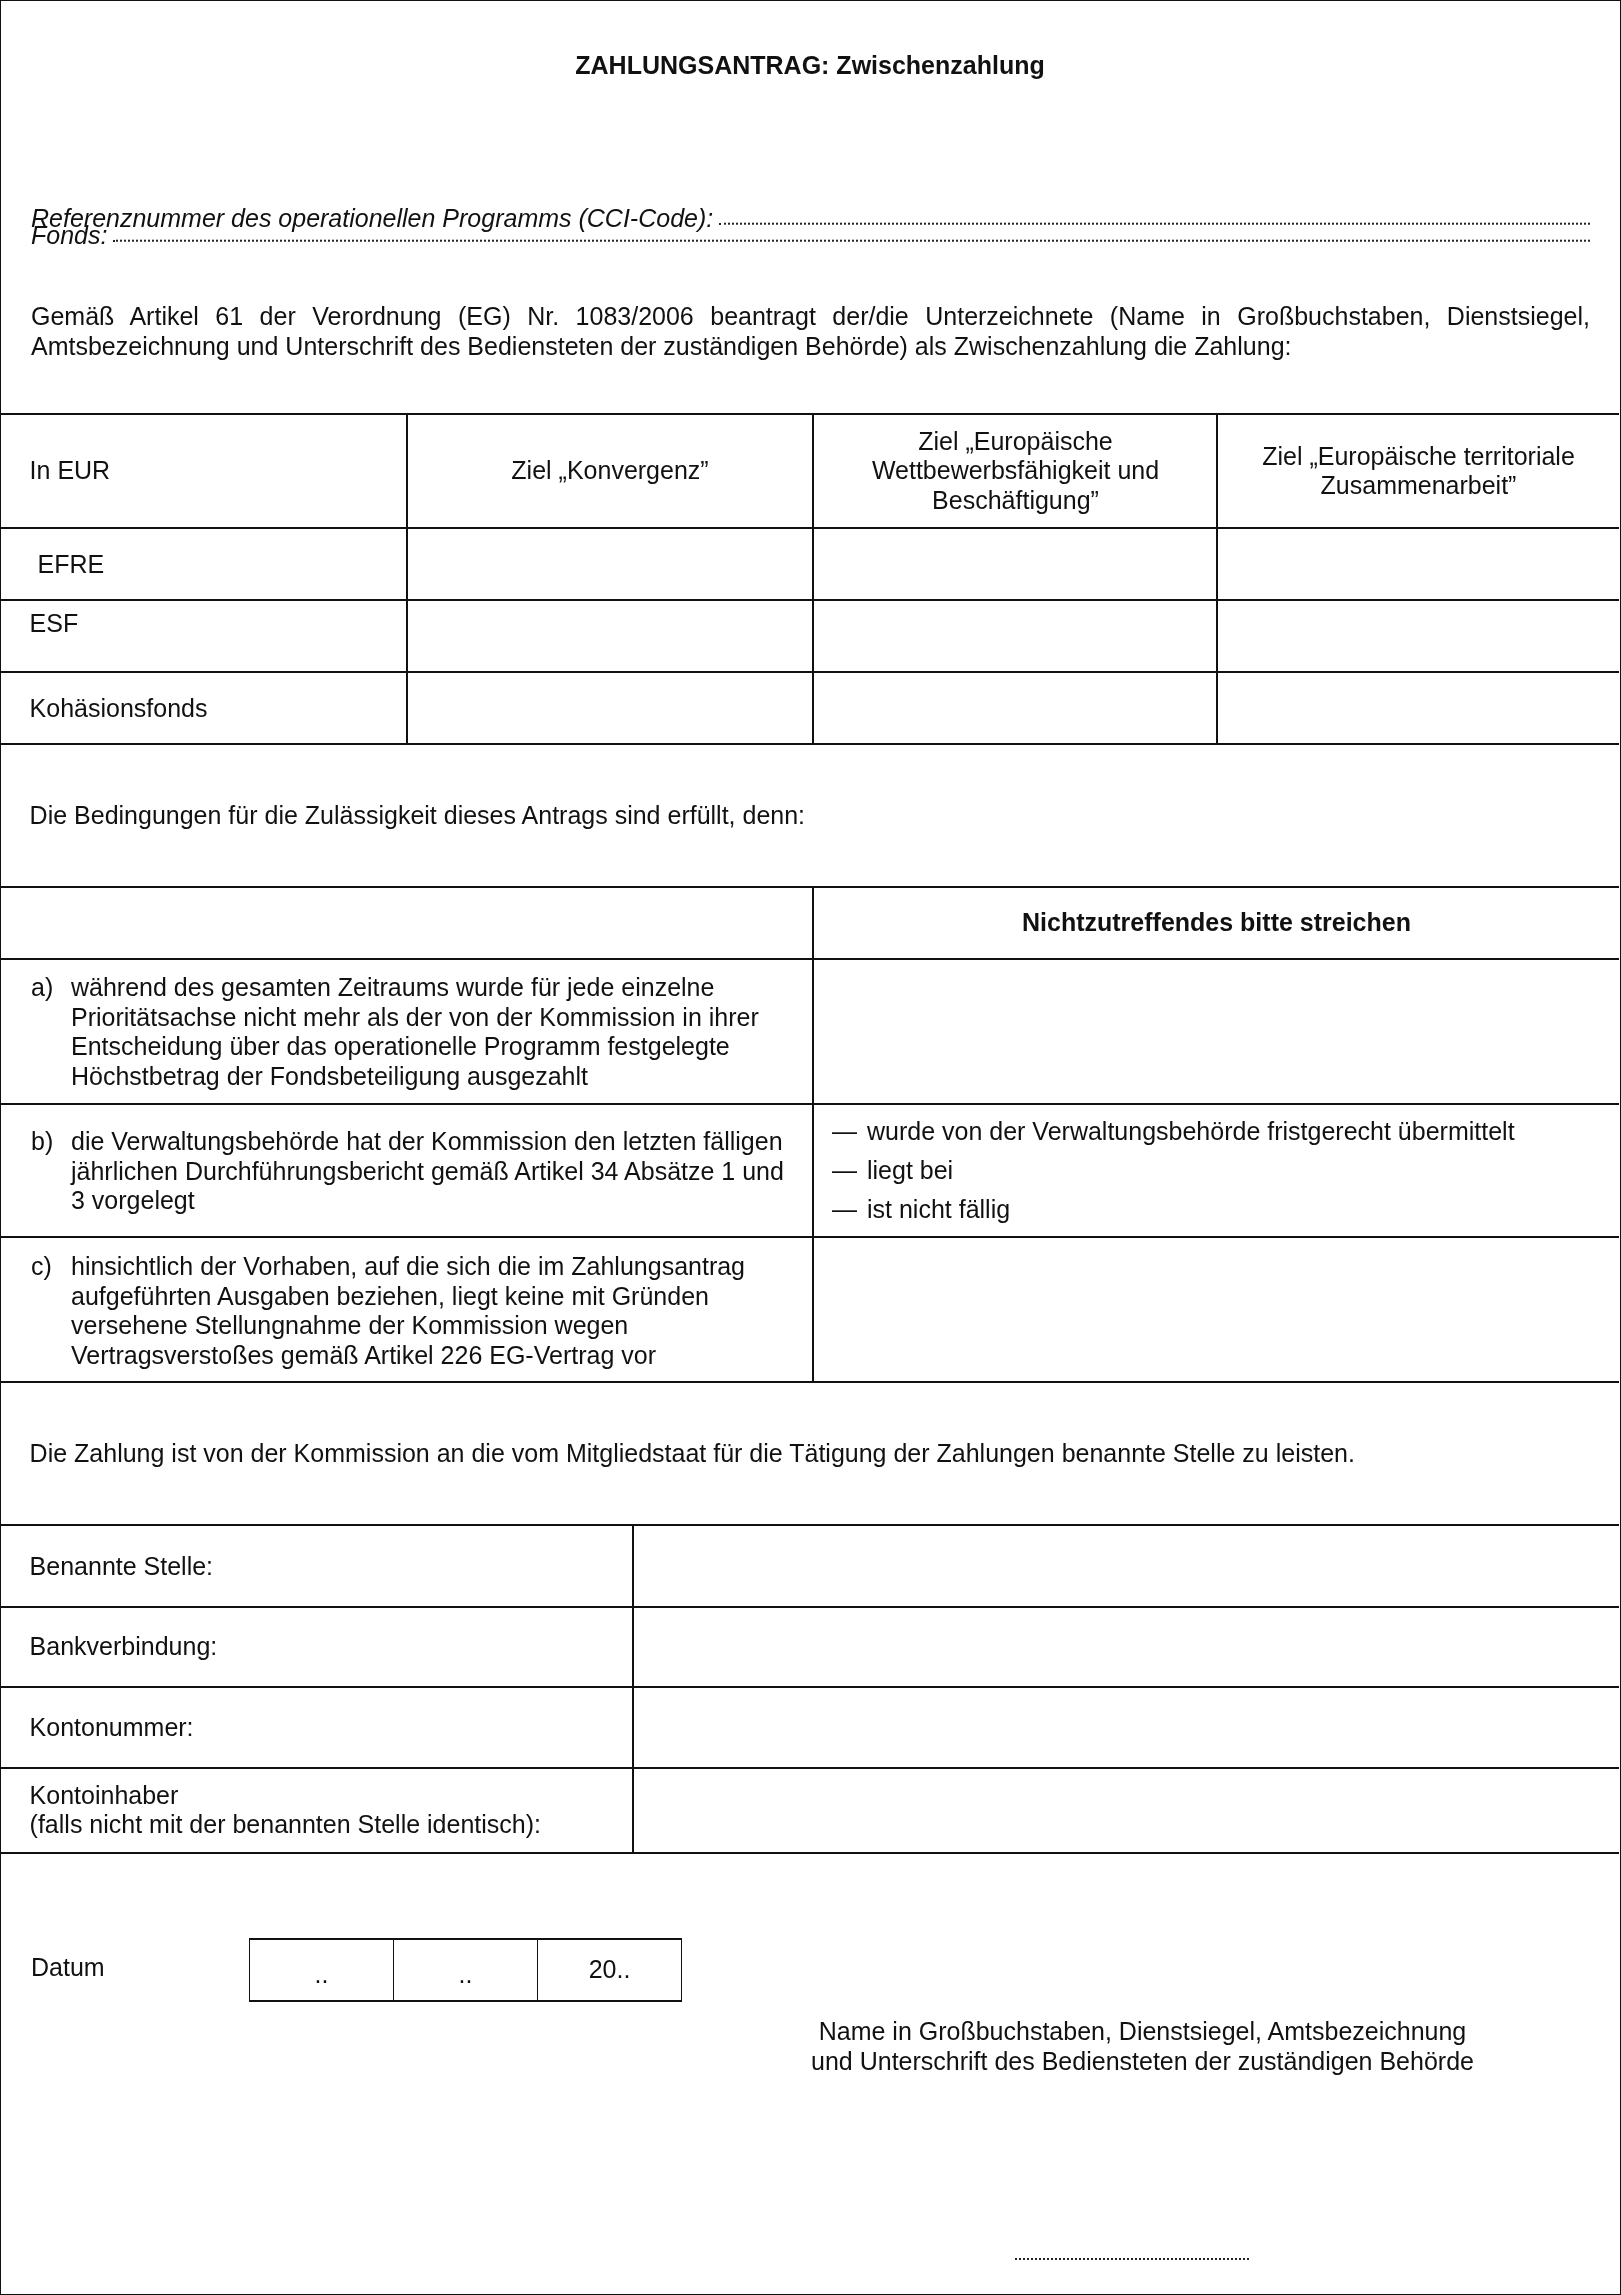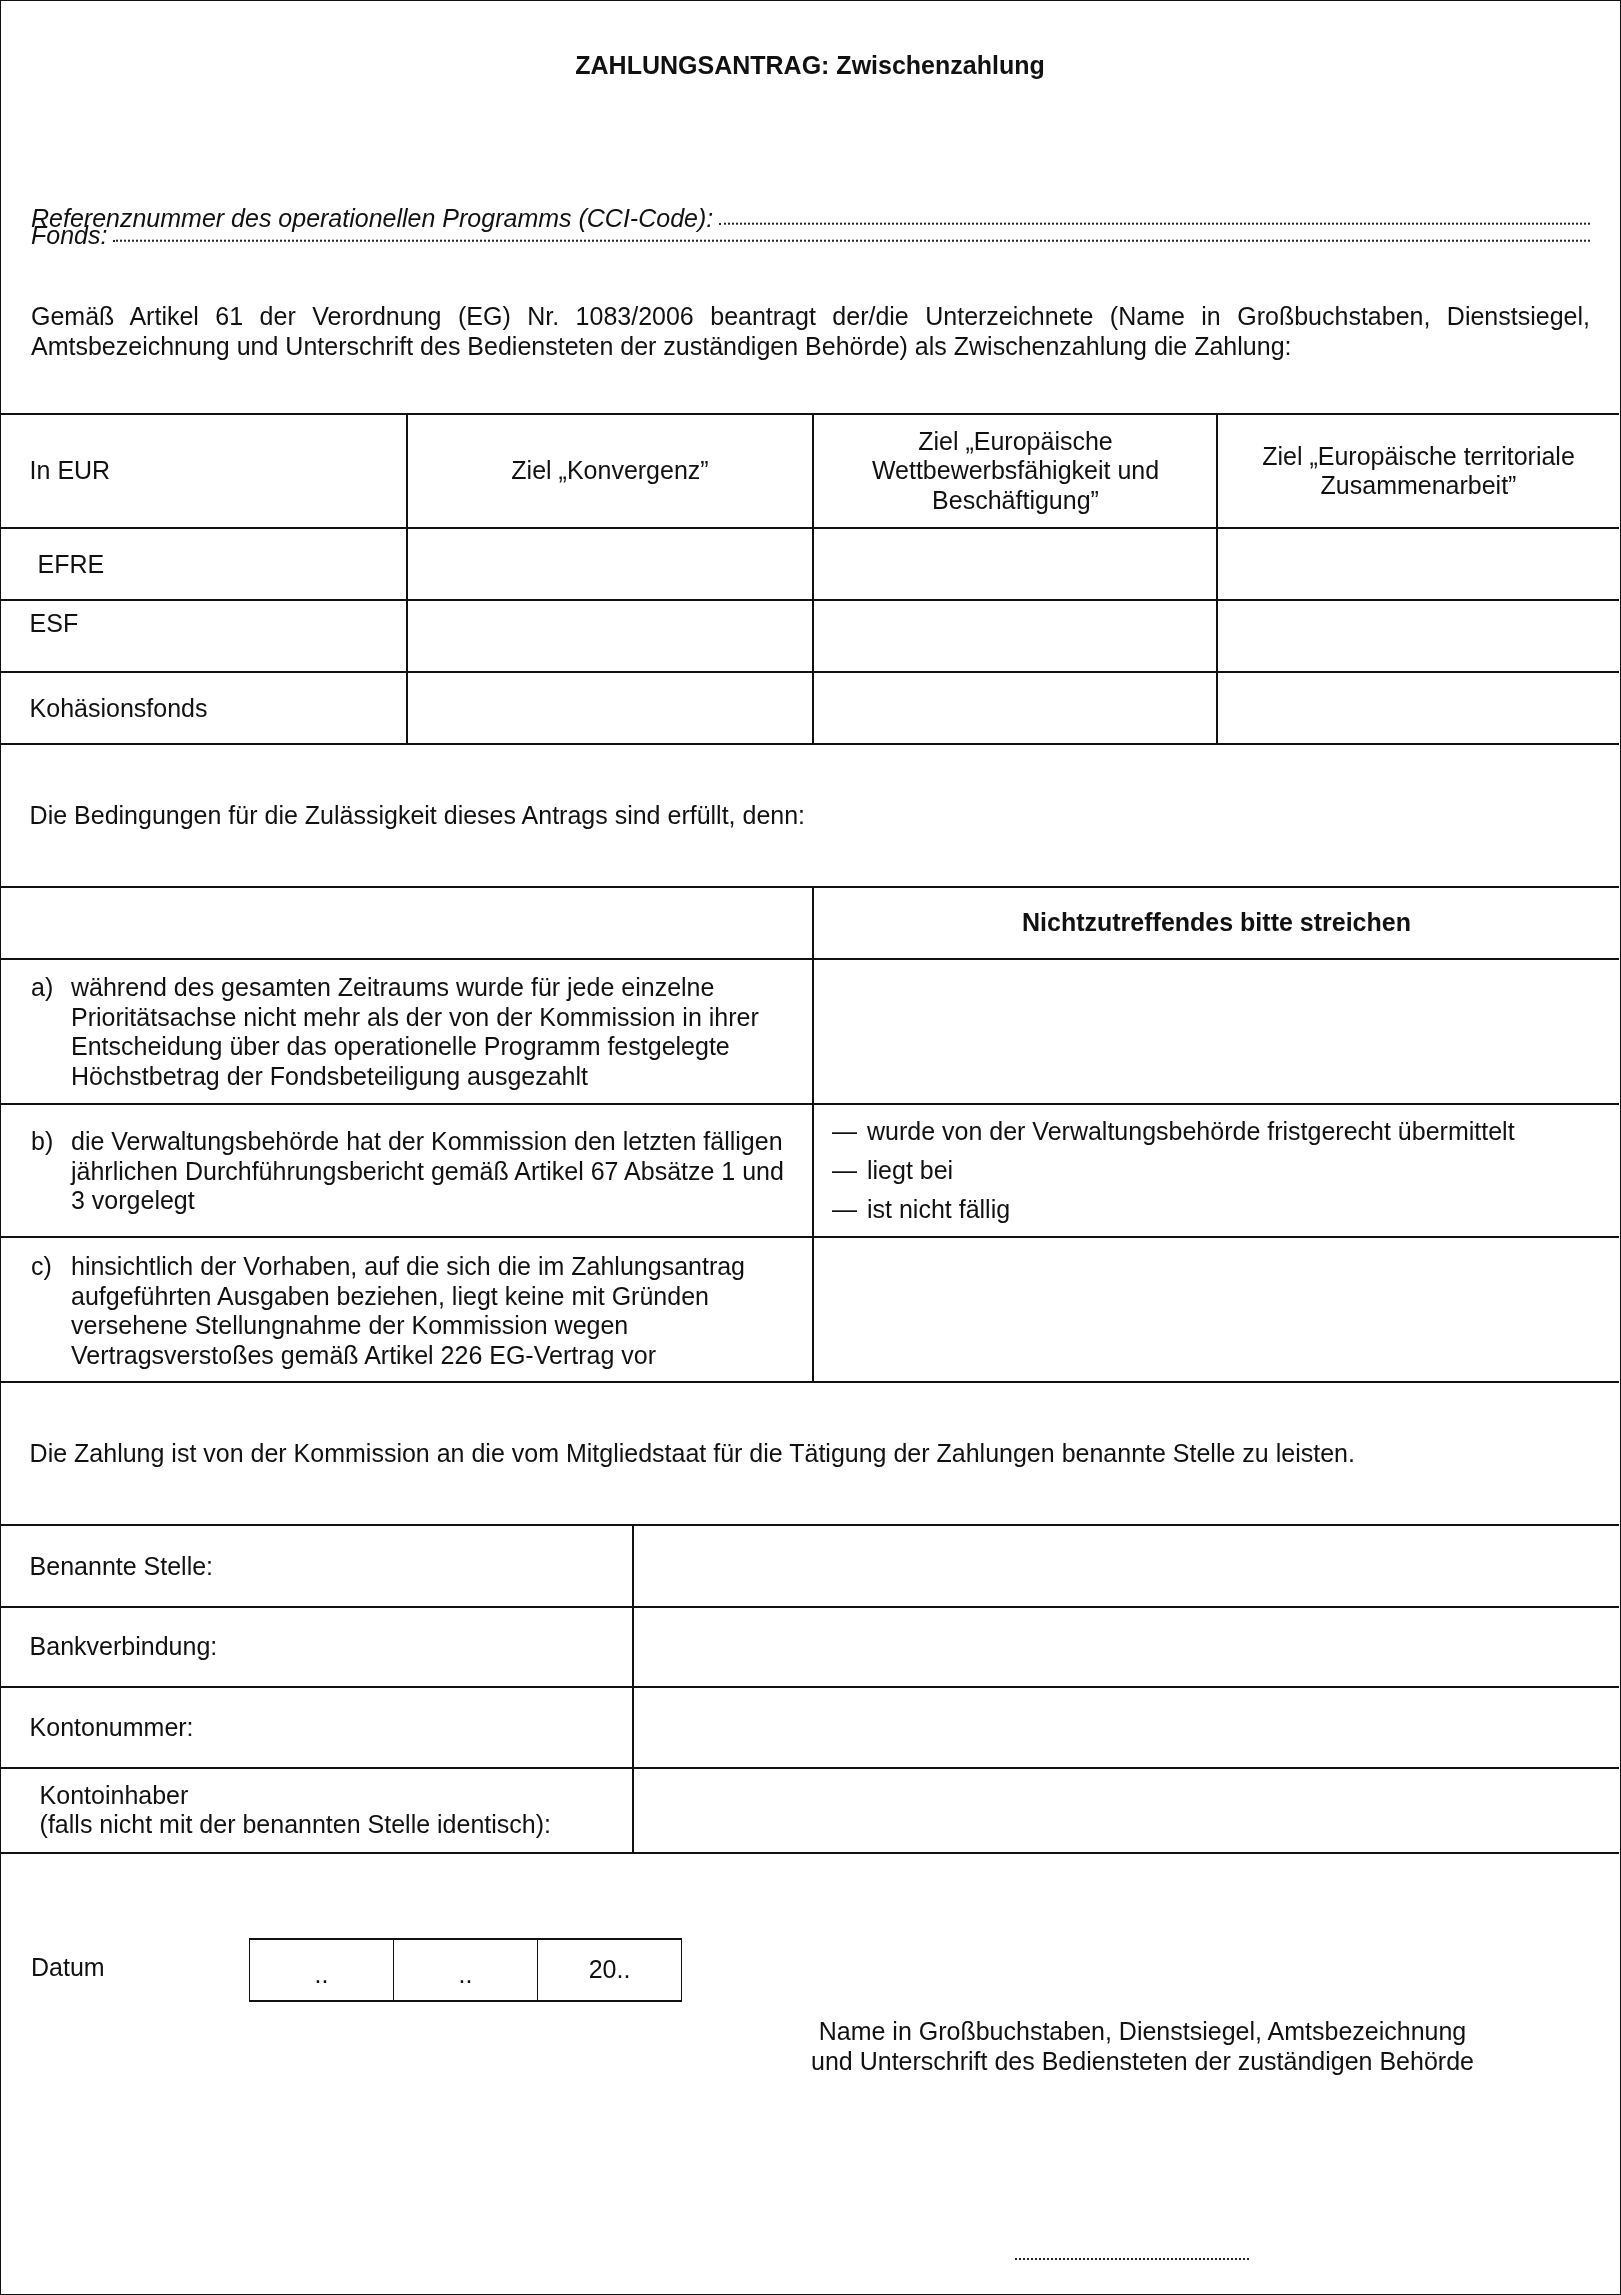--- a/index.html
+++ b/index.html
@@ -124,21 +124,21 @@
   </div>
 
   <div class="cond" style="top:972px;">
     <span class="letter">a)</span>
     <span class="body">während des gesamten Zeitraums wurde für jede einzelne Prioritätsachse nicht mehr als der von der Kommission in ihrer Entscheidung über das operationelle Programm festgelegte Höchstbetrag der Fondsbeteiligung ausgezahlt</span>
   </div>
   <div class="input-cell" style="left:813px; top:959px; width:805px; height:143px;"></div>
 
   <div class="cond" style="top:1126px;">
     <span class="letter">b)</span>
-    <span class="body">die Verwaltungsbehörde hat der Kommission den letzten fälligen jährlichen Durchführungsbericht gemäß Artikel 67 Absätze 1 und 3 vorgelegt</span>
+    <span class="body">die Verwaltungsbehörde hat der Kommission den letzten fälligen jährlichen Durchführungsbericht gemäß Artikel 34 Absätze 1 und 3 vorgelegt</span>
   </div>
   <div class="opt-list" style="top:1111px;">
     <div class="opt">
       <span class="dash">—</span>
       <span>wurde von der Verwaltungsbehörde fristgerecht übermittelt</span>
     </div>
     <div class="opt">
       <span class="dash">—</span>
       <span>liegt bei</span>
     </div>
@@ -173,21 +173,21 @@
     <span class="txt">Bankverbindung:</span>
   </div>
   <div class="input-cell" style="left:633px; top:1607px; width:985px; height:78px;"></div>
 
   <div class="cell" style="left:0; top:1687px; width:631px; height:79px;">
     <span class="txt">Kontonummer:</span>
   </div>
   <div class="input-cell" style="left:633px; top:1687px; width:985px; height:79px;"></div>
 
   <div class="cell" style="left:0; top:1768px; width:631px; height:82px;">
-    <span class="txt" style="white-space:pre-line;margin-left:10px;">Kontoinhaber
+    <span class="txt" style="white-space:pre-line;">Kontoinhaber
 (falls nicht mit der benannten Stelle identisch):</span>
   </div>
   <div class="input-cell" style="left:633px; top:1768px; width:985px; height:82px;"></div>
 
   <div class="abs" style="left:30px; top:1952px;">Datum</div>
   <div class="date-box" style="left:248px; top:1937px; width:433px; height:64px;">
     <div class="date-seg">..</div>
     <div class="date-seg">..</div>
     <div class="date-seg">20..</div>
   </div>

